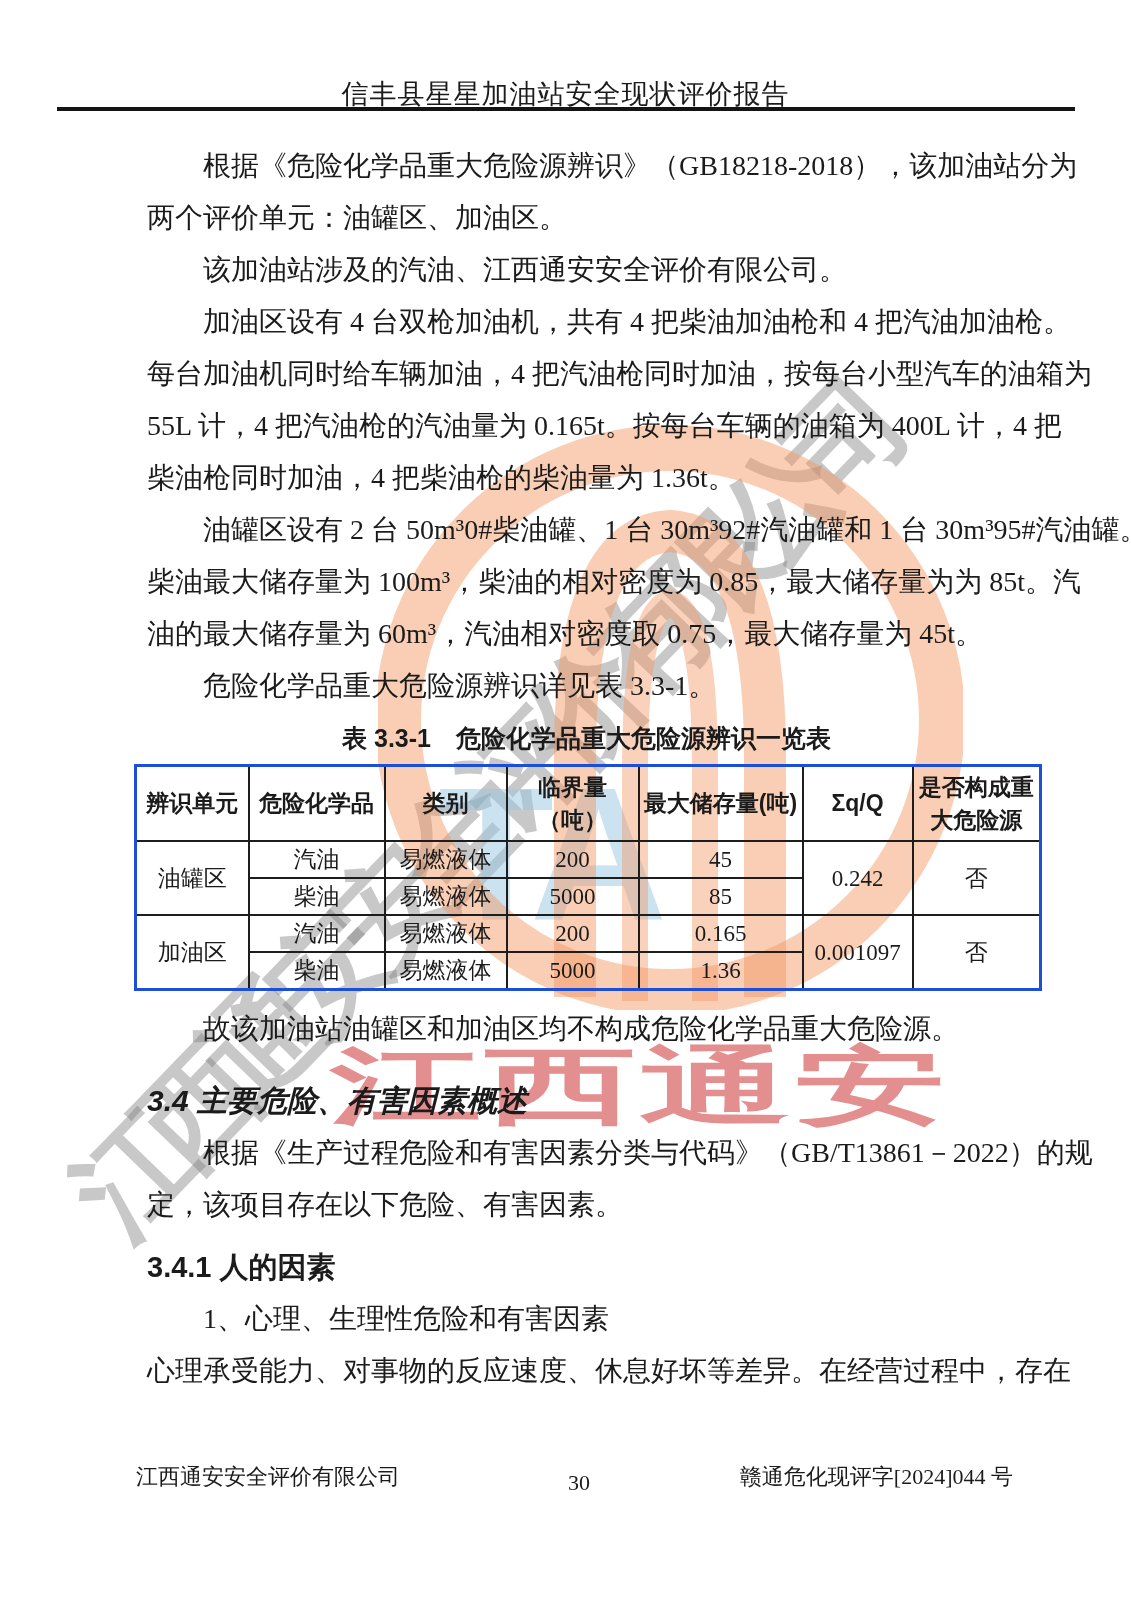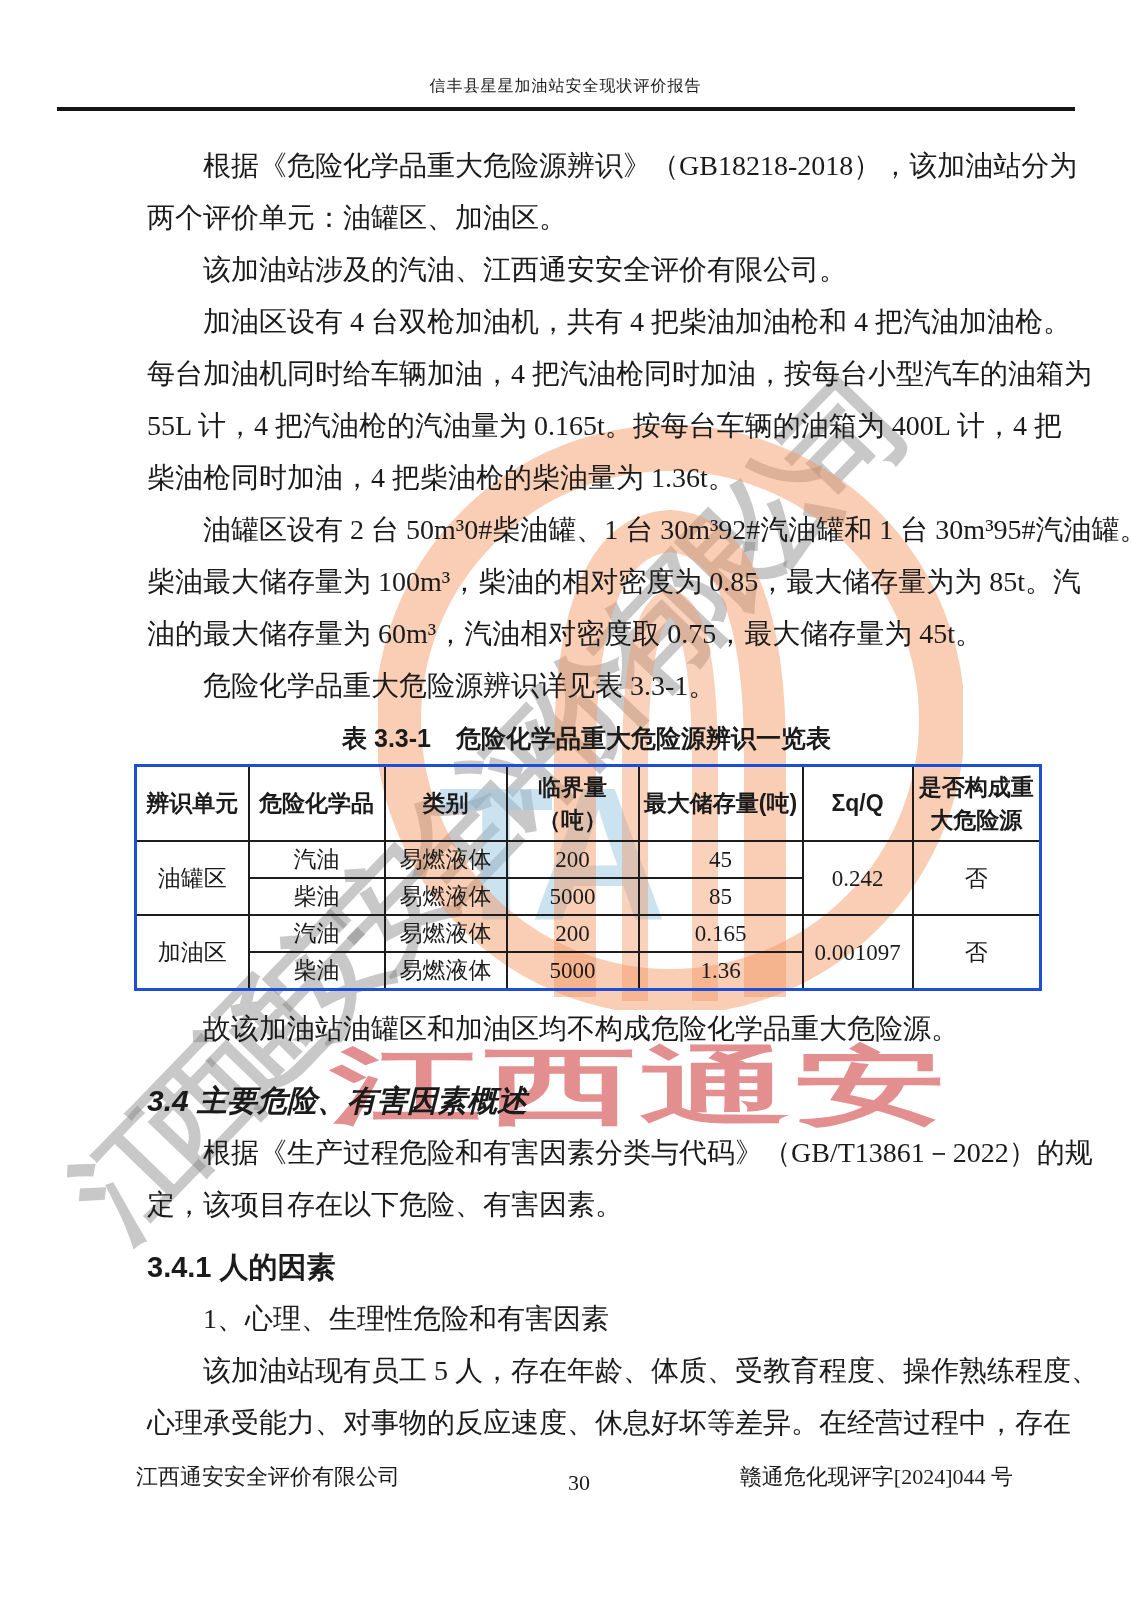--- a/index.html
+++ b/index.html
@@ -5,21 +5,21 @@
   html,body { margin:0; padding:0; background:#ffffff; }
   .page {
     position:relative; width:1131px; height:1600px; margin:0 auto;
     background:#ffffff; overflow:hidden;
     font-family:"Liberation Serif","DejaVu Serif",serif; color:#1b1b1b;
   }
 
   
   .header-title {
     position:absolute; top:76px; left:0; width:100%;
-    text-align:center; font-size:16px; letter-spacing:1px;
+    text-align:center; font-size:27px; letter-spacing:1px;
   }
   .header-rule {
     position:absolute; top:107px; left:57px; width:1018px; height:4px;
     background:#141414;
   }
 
   
   .wm { position:absolute; pointer-events:none; }
   .wm-diag {
     left:95px; top:1158px; transform-origin:0 50%;
@@ -181,21 +181,20 @@
       <div class="h2">3.4 主要危险、有害因素概述</div>
       <div class="para">
         <div class="line">　　根据《生产过程危险和有害因素分类与代码》（GB/T13861－2022）的规</div>
         <div class="line">定，该项目存在以下危险、有害因素。</div>
       </div>
       <div class="h3">3.4.1 人的因素</div>
       <div class="para">
         <div class="line">　　1、心理、生理性危险和有害因素</div>
       </div>
       <div class="para">
-        <div class="line">　　该加油站现有员工 5 人，存在年龄、体质、受教育程度、操作熟练程度、</div>
         <div class="line">心理承受能力、对事物的反应速度、休息好坏等差异。在经营过程中，存在</div>
       </div>
     </div>
 
   <div class="footer">
     <span class="footer-left">江西通安安全评价有限公司</span>
     <span class="footer-page">30</span>
     <span class="footer-right">赣通危化现评字[2024]044 号</span>
   </div>
 

